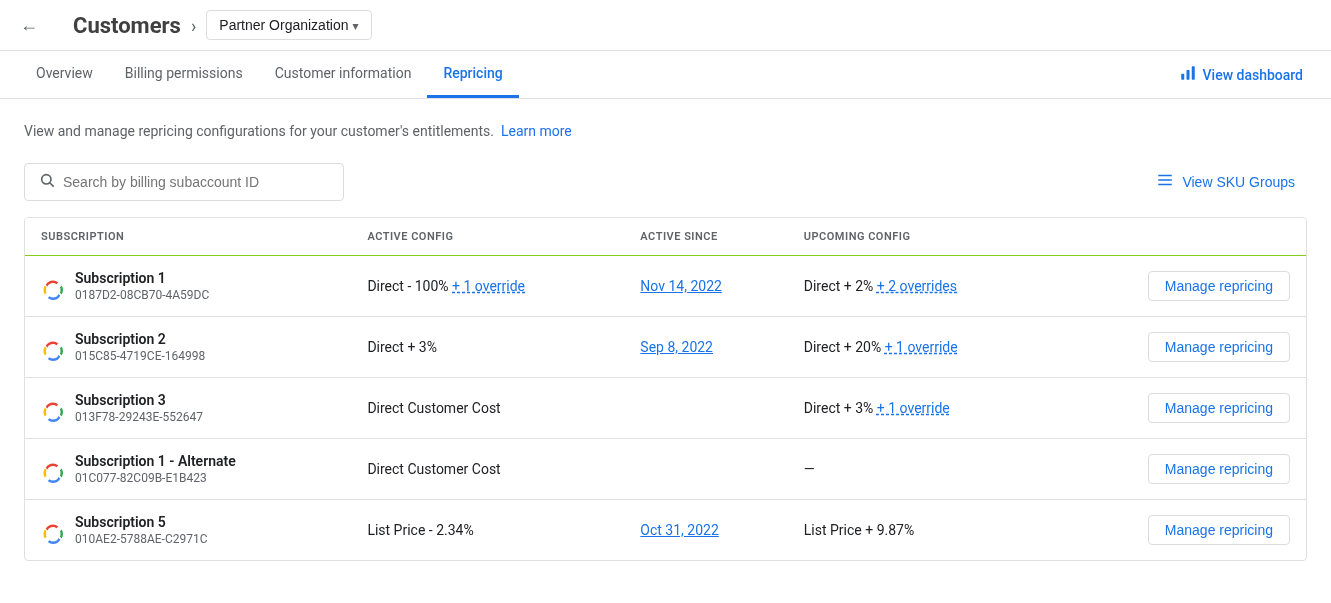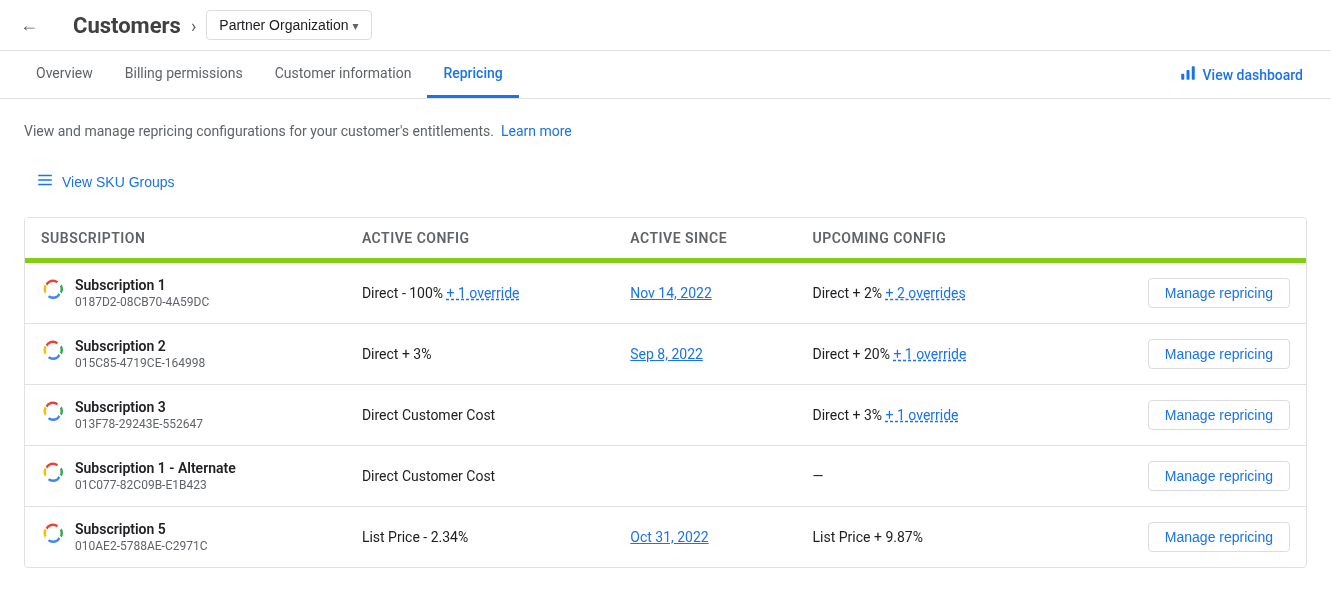--- a/index.html
+++ b/index.html
@@ -53,30 +53,30 @@
       display: flex; align-items: center; gap: 8px; color: #1a73e8; font-size: 14px;
       font-weight: 500; cursor: pointer; padding: 8px 12px; border: none; background: none;
     }
     .sku-icon { font-size: 16px; }
 
     
     .table-container { border: 1px solid #e0e0e0; border-radius: 4px; overflow: hidden; }
     table { width: 100%; border-collapse: collapse; }
     thead tr { background: #fff; }
     thead th {
-      padding: 12px 16px; text-align: left; font-size: 14px; font-weight: 600;
-      color: #5f6368; letter-spacing: 0.5px; text-transform: uppercase; border-bottom: 5px solid #84cc16;
+      padding: 12px 16px; text-align: left; font-size: 11px; font-weight: 600;
+      color: #5f6368; letter-spacing: 0.5px; text-transform: uppercase; border-bottom: 1px solid #84cc16;
     }
     tbody tr { border-bottom: 1px solid #e0e0e0; }
     tbody tr:last-child { border-bottom: none; }
     tbody td { padding: 14px 16px; font-size: 14px; vertical-align: middle; }
 
     .sub-name { font-weight: 600; color: #202124; }
     .sub-id { font-size: 12px; color: #5f6368; margin-top: 2px; }
-    .sub-cell { display: flex; align-items: flex-start; }
+    .sub-cell { display: flex; align-items: flex-end; }
     .sub-info {}
     .dashed-link { color: #1a73e8; cursor: pointer; text-decoration: underline; text-decoration-style: dashed; }
     .solid-link { color: #1a73e8; cursor: pointer; text-decoration: underline; text-align: center; }
 
     .manage-btn {
       border: 1px solid #dadce0; border-radius: 4px; padding: 6px 16px;
       color: #1a73e8; font-size: 14px; font-weight: 500; cursor: pointer;
       background: #fff; white-space: nowrap; float: right;
     }
   </style>
@@ -112,20 +112,29 @@
   </div>
 </div>
 
 <div class="main">
   <div class="section-desc">
     <span>View and manage repricing configurations for your customer's entitlements.</span>
     &nbsp;<a class="solid-link">Learn more</a>
   </div>
 
   <div class="search-row">
+    <div class="search-box">
+      <span class="search-icon">
+        <svg width="16" height="16" viewBox="0 0 24 24" fill="none" stroke="#5f6368" stroke-width="2.5">
+            <circle cx="11" cy="11" r="7"></circle>
+            <line x1="16.5" y1="16.5" x2="22" y2="22"></line>
+          </svg>
+      </span>
+      <input class="search-input" type="text" placeholder="Search by billing subaccount ID" style="">
+    </div>
     <button class="sku-groups-btn">
       <span class="sku-icon">
         <svg width="18" height="18" viewBox="0 0 24 24" fill="#1a73e8">
             <rect x="3" y="5" width="18" height="2"></rect>
             <rect x="3" y="11" width="18" height="2"></rect>
             <rect x="3" y="17" width="18" height="2"></rect>
           </svg>
       </span>
       <span>View SKU Groups</span>
     </button>

